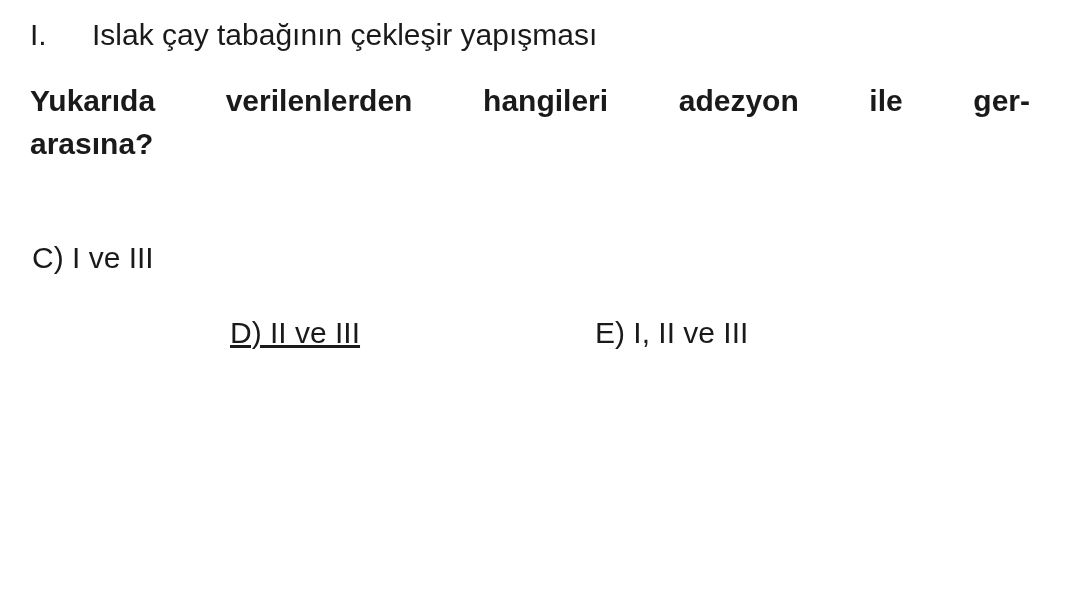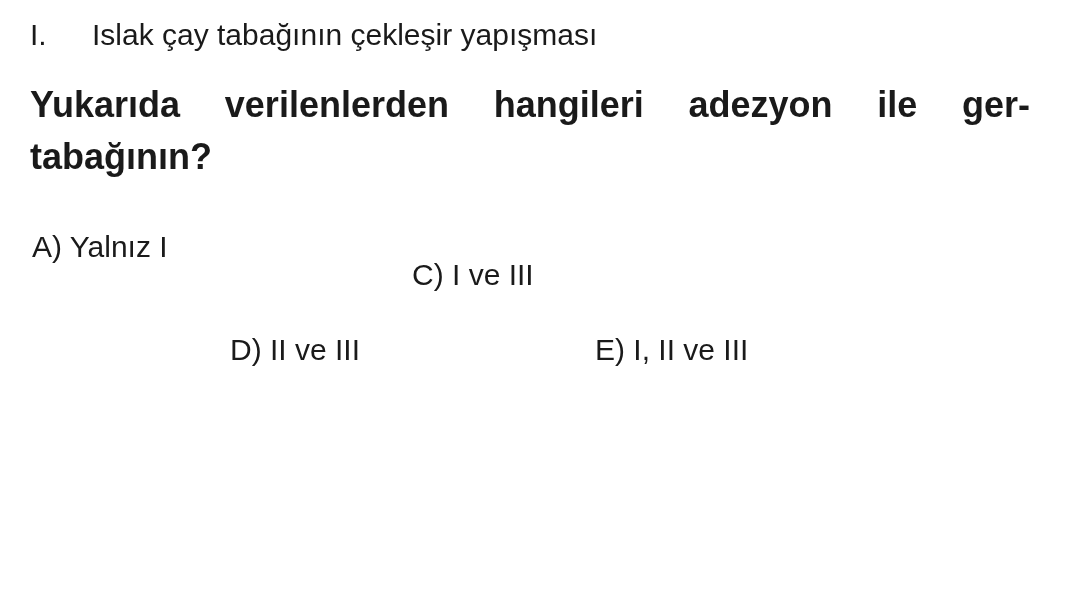--- a/index.html
+++ b/index.html
@@ -45,21 +45,21 @@
     text-align: justify;
     text-justify: inter-word;
     hyphens: manual;
   }
   .statement.wrap .txt {
     
     max-width: 940px;
   }
   
   .prompt {
-    font-size: 36px;
+    font-size: 30px;
     font-weight: bold;
     line-height: 1.45;
     text-align: justify;
     text-justify: inter-word;
     margin: 22px 0 0 0;
     max-width: 1000px;
   }
   .prompt .line1 {
     display: block;
     text-align: justify;
@@ -82,42 +82,41 @@
     margin-top: 36px;
     padding-left: 0;
   }
   .choice {
     white-space: nowrap;
   }
   .row1 .c0 { width: 380px; }
   .row1 .c1 { width: 375px; }
   .row1 .c2 { width: auto; margin-top: 28px; }
   .row2 .spacer-left { width: 200px; }
-  .row2 .c0 { width: 365px; }
+  .row2 .c0 { width: 365px; text-decoration: underline; }
   .row2 .c1 { width: auto; }
 </style>
 </head>
 <body>
 
 <div class="page">
 
   <ul class="statements">
     <li class="statement">
       <span class="num">I.</span>
       <span class="txt">Islak çay tabağının çekleşir yapışması</span>
     </li>
   </ul>
 
   <p class="prompt">
     <span class="line1">Yukarıda verilenlerden hangileri adezyon ile ger-</span>
-    <span class="line2">tabağının?</span>
+    <span class="line2">arasına?</span>
   </p>
 
   <div class="choices-row row1">
-    <span class="choice c0">A) Yalnız I</span>
     <span class="choice c2">C) I ve III</span>
   </div>
 
   <div class="choices-row row2">
     <span class="spacer-left"></span>
     <span class="choice c0">D) II ve III</span>
     <span class="choice c1">E) I, II ve III</span>
   </div>
 
 </div>

